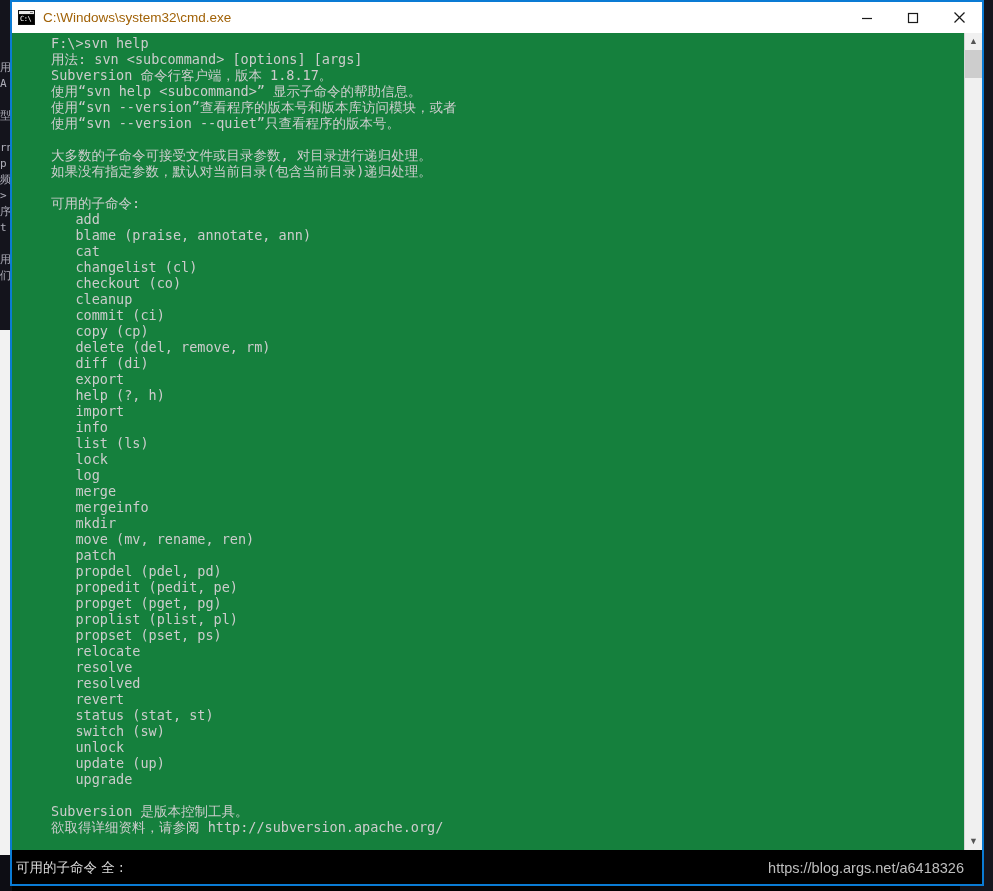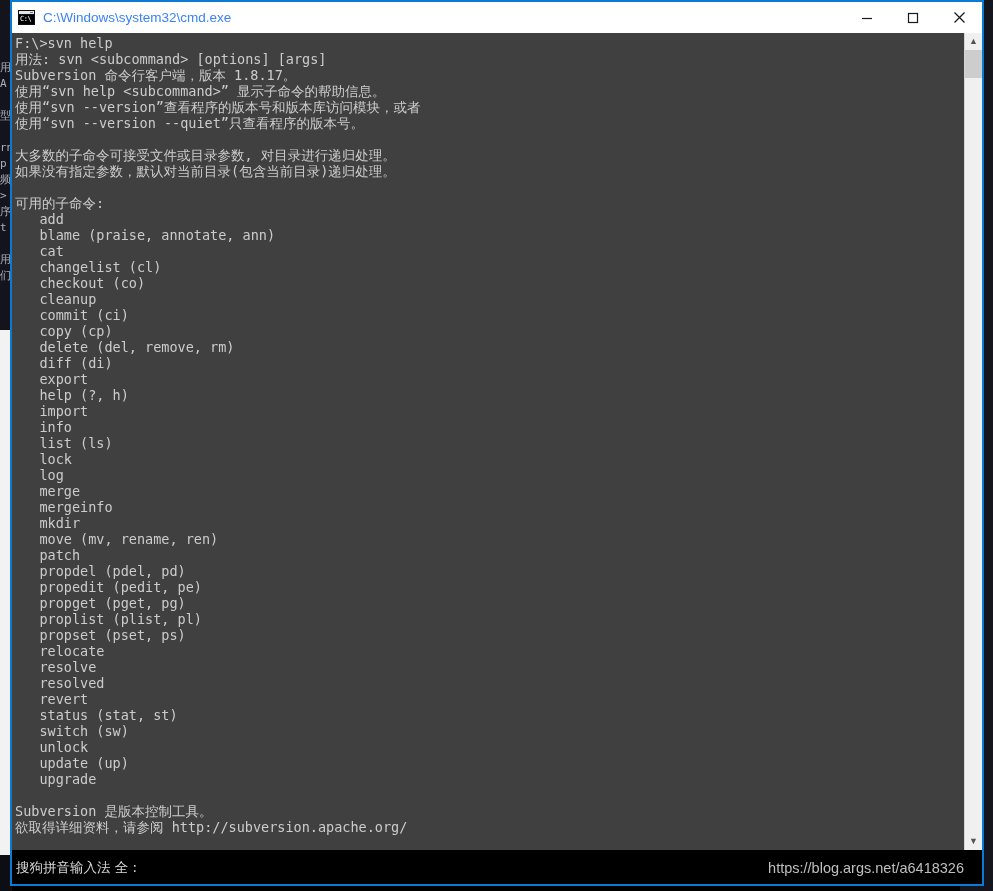--- a/index.html
+++ b/index.html
@@ -128,21 +128,21 @@
     font-family: "DejaVu Sans Mono", monospace;
     font-size: 7px;
     line-height: 9px;
     padding-left: 1px;
     letter-spacing: -0.5px;
     overflow: hidden;
   }
   #title-text {
     font-family: "Liberation Sans", sans-serif;
     font-size: 13.5px;
-    color: #3b82f6;
+    color: #a16207;
     white-space: nowrap;
   }
   #win-controls {
     position: absolute;
     right: 0; top: 0;
     height: 31px;
     display: flex;
   }
   .win-btn {
     width: 46px;
@@ -154,23 +154,24 @@
     border: none;
     padding: 0;
     cursor: default;
   }
   .win-btn svg { display: block; }
 
   
   #console-area {
     position: relative;
     flex: 1 1 auto;
-    background: #404040;
-    display: flex;
-    overflow: hidden;
+    background: #15803d;
+    display: flex;
+    overflow: hidden;
+    padding-left: 36px;
   }
   #console-text {
     flex: 1 1 auto;
     padding: 2px 0 0 3px;
     font-family: "DejaVu Sans Mono", monospace;
     font-size: 13.5px;
     line-height: 16px;
     color: #cccccc;
     white-space: pre;
     overflow: hidden;
@@ -290,18 +291,18 @@
       <div id="console-scrollbar">
         <div class="sb-arrow">▲</div>
         <div id="sb-track">
           <div id="sb-thumb"></div>
         </div>
         <div class="sb-arrow">▼</div>
       </div>
     </div>
 
     <div id="ime-bar">
-      <div id="ime-text">搜狗拼音输入法 全 :</div>
+      <div id="ime-text">可用的子命令 全 :</div>
       <div id="watermark">https://blog.args.net/a6418326</div>
     </div>
 
   </div>
 </div>
 
 </body></html>

